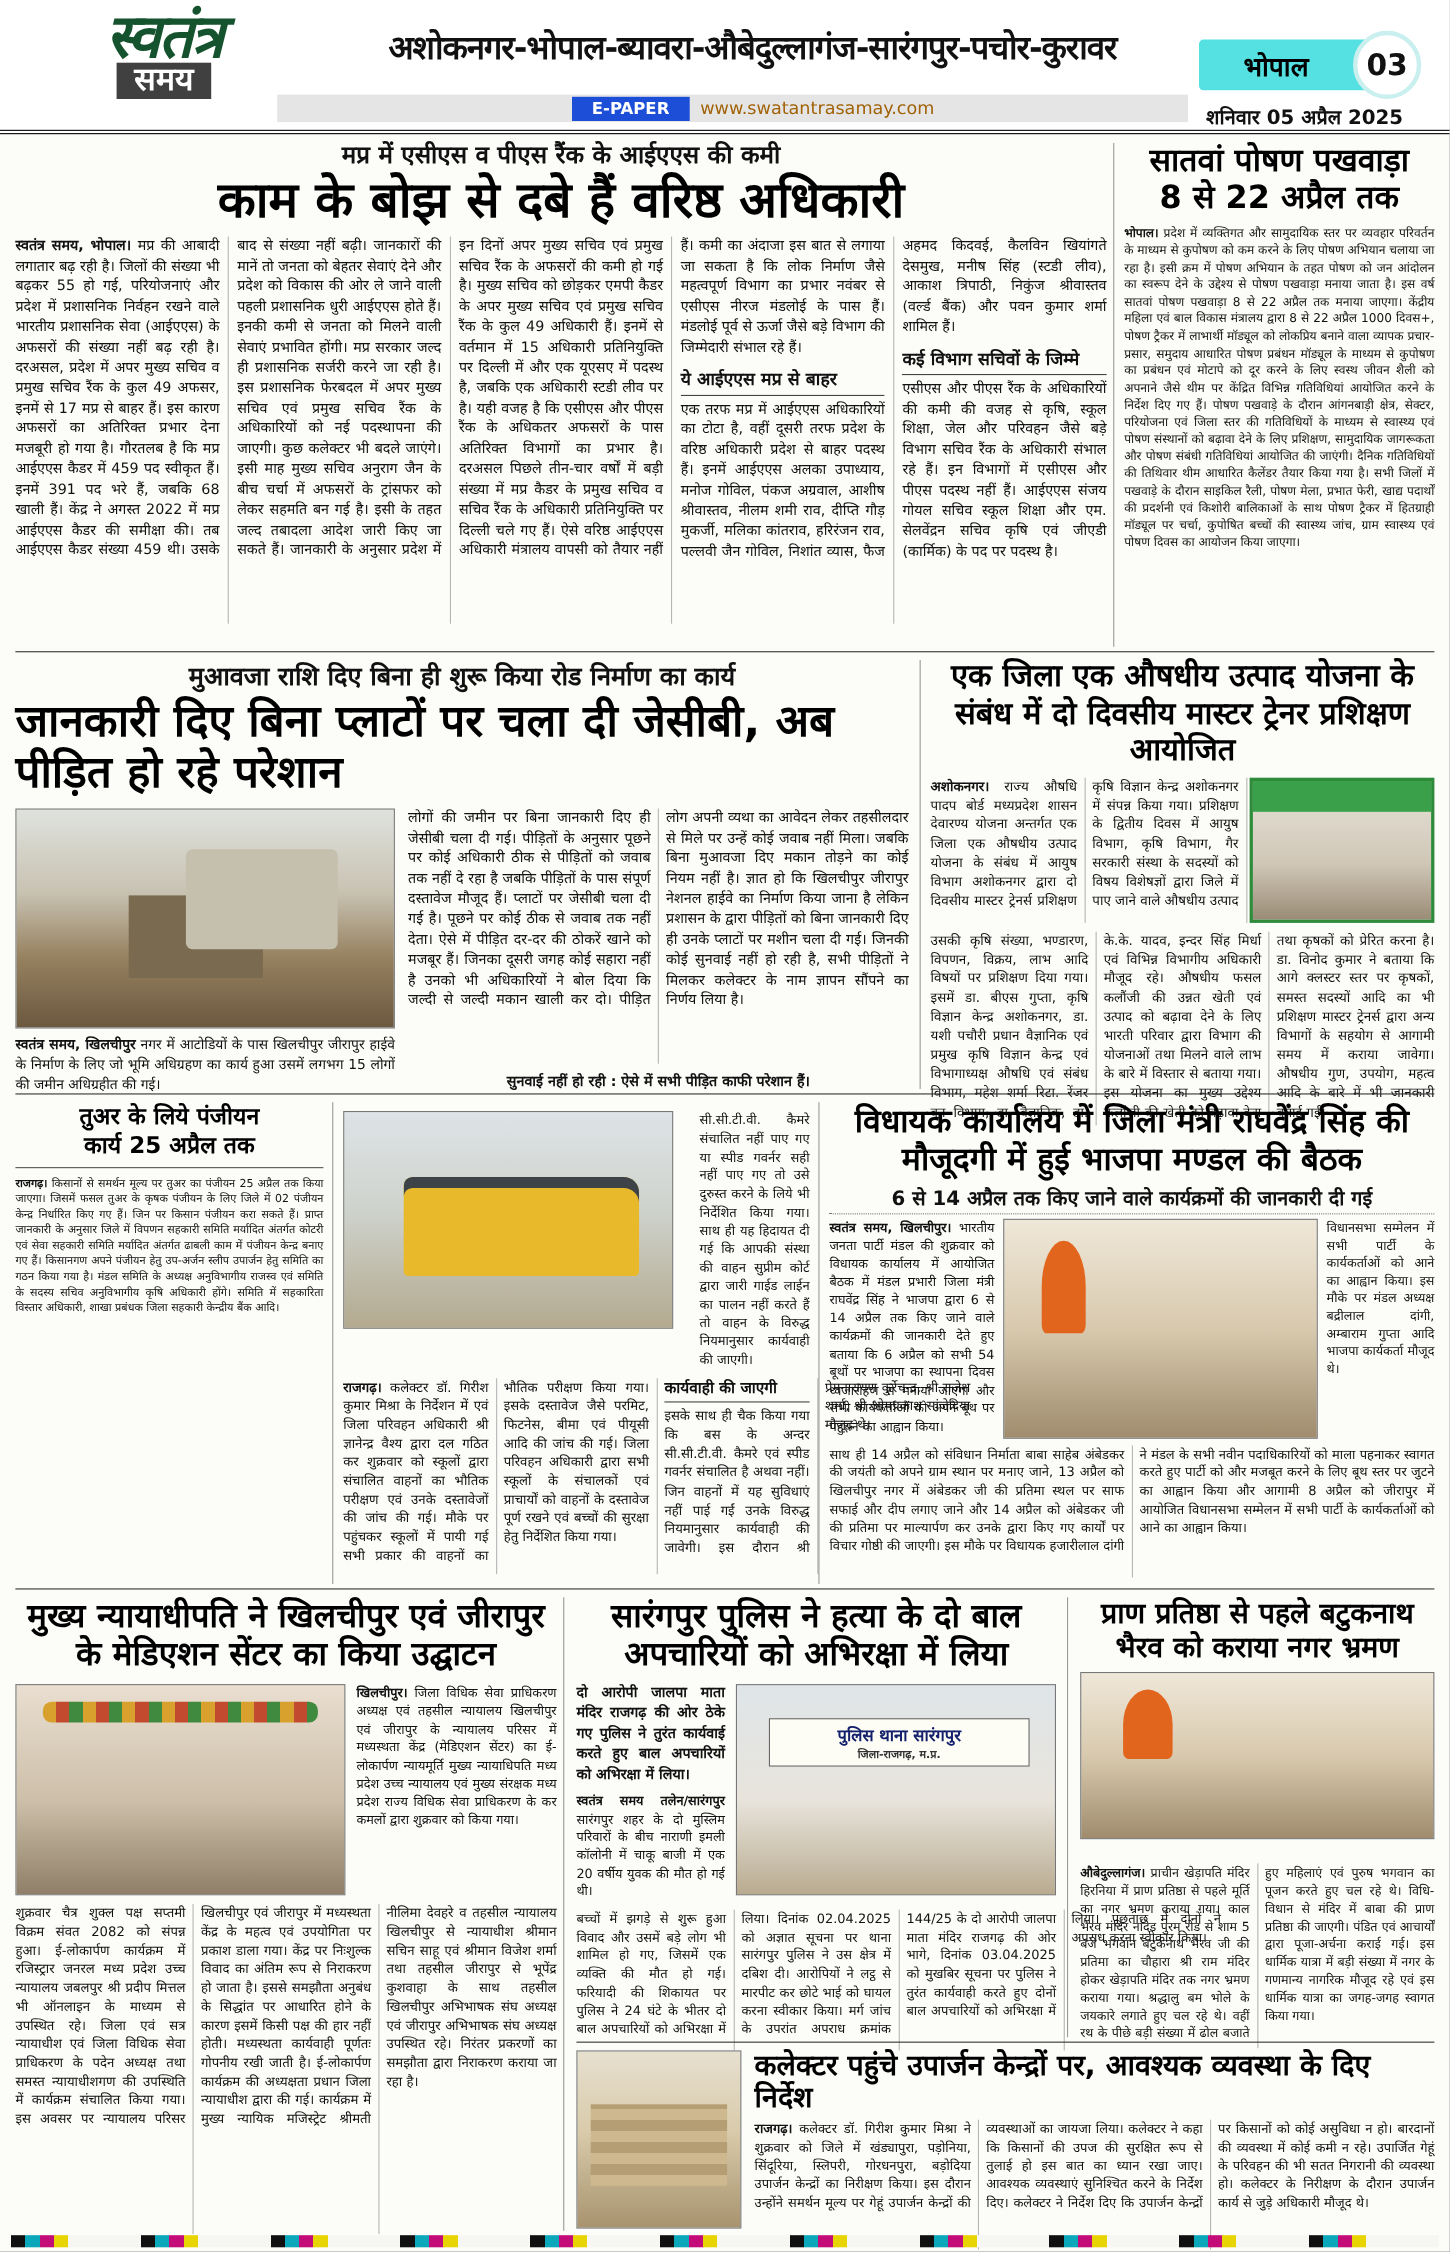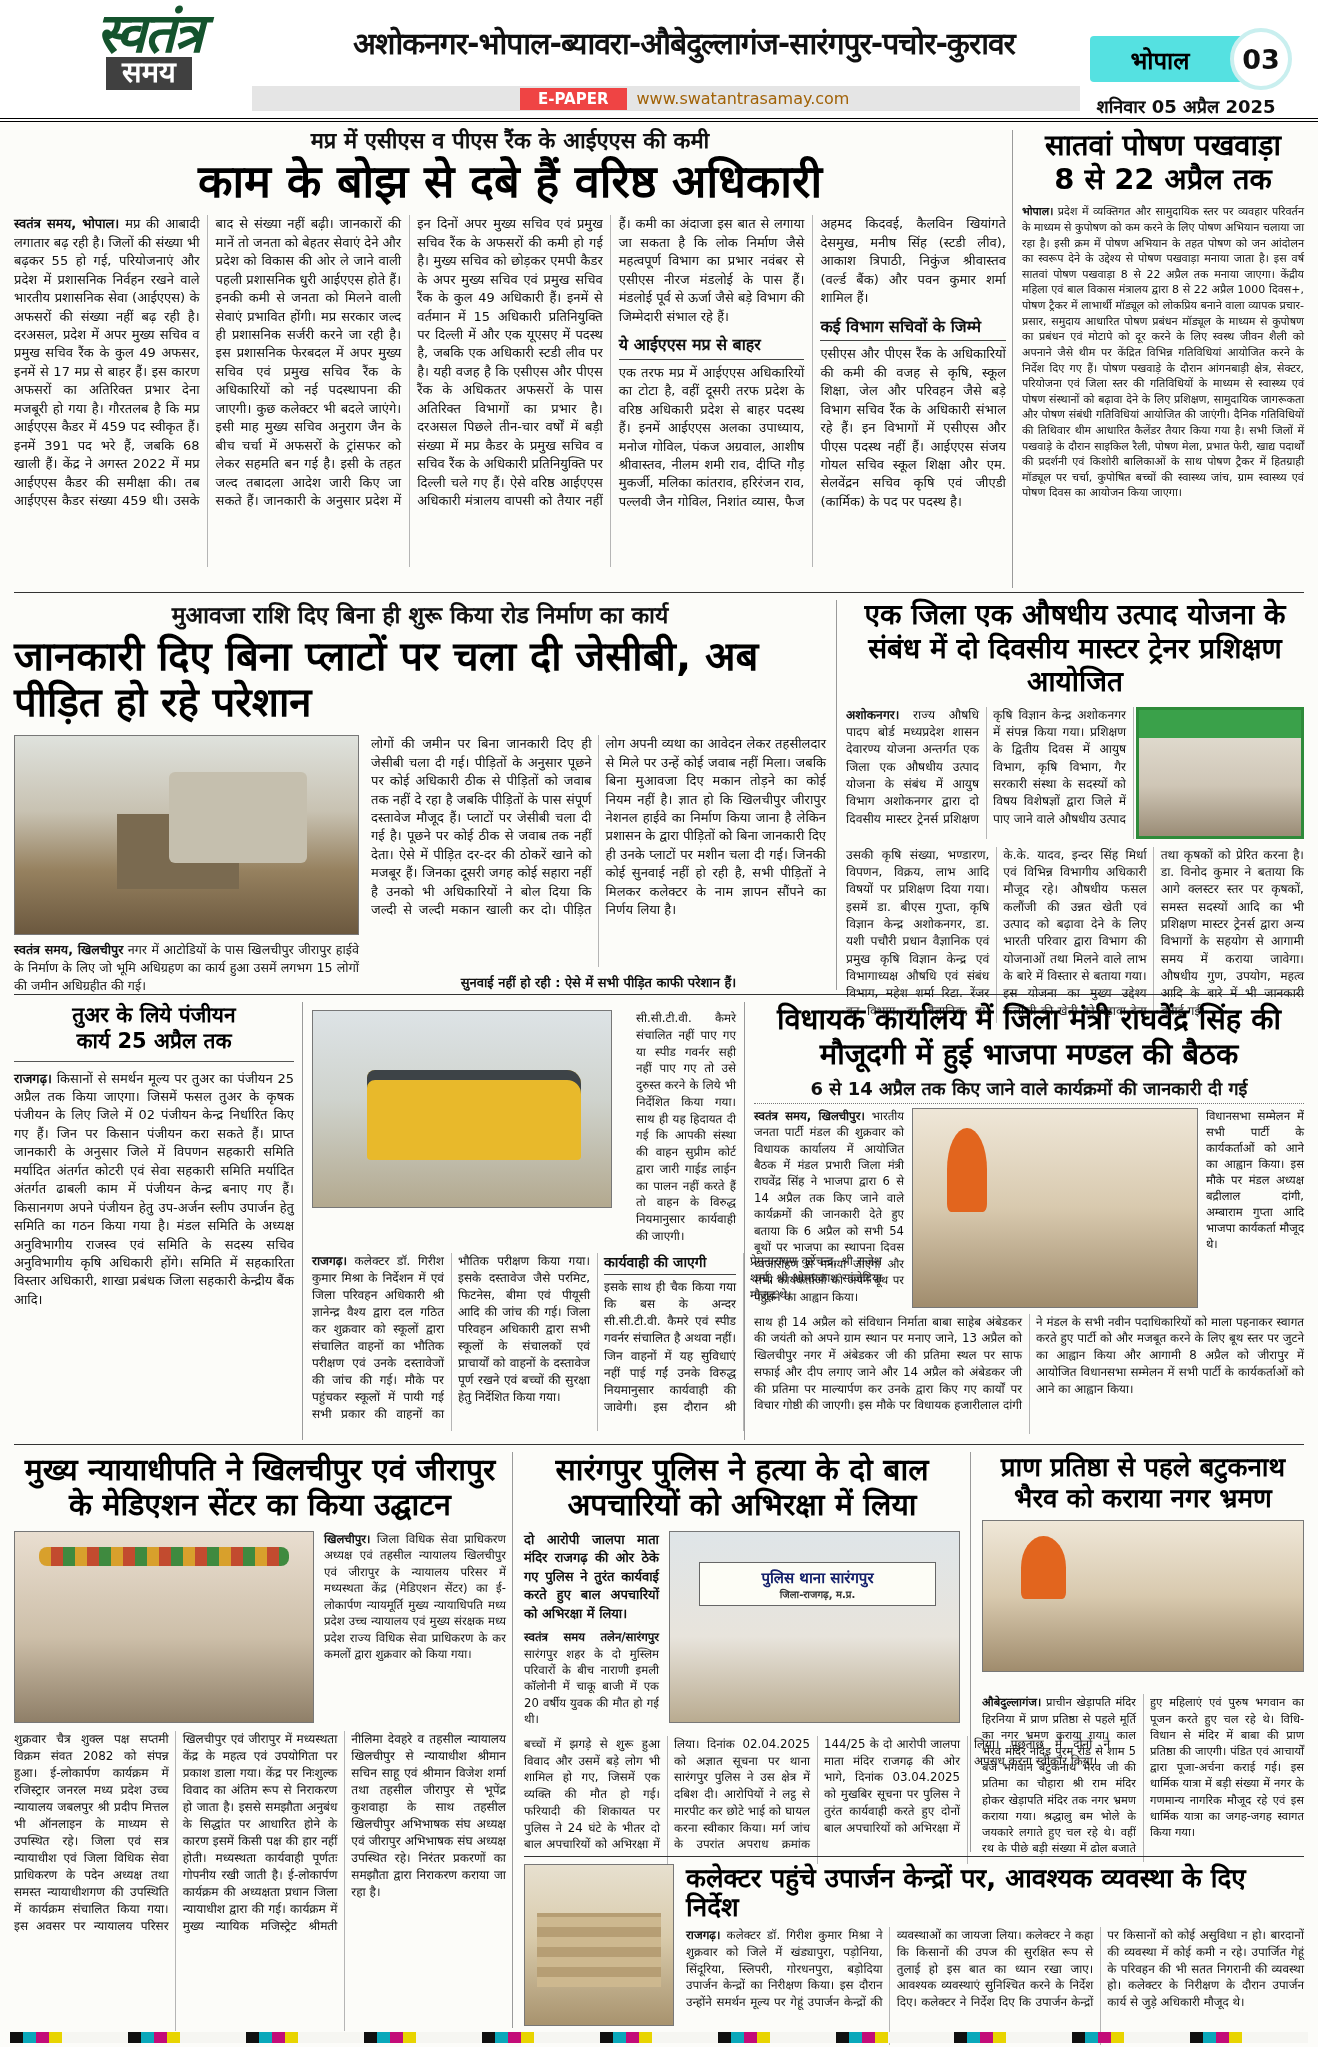--- a/index.html
+++ b/index.html
@@ -8,21 +8,21 @@
   
   .masthead{position:absolute;left:0;top:0;width:100%;height:118px;border-bottom:4px double #000;background:#fff;}
   .logo{position:absolute;left:18px;top:6px;width:262px;text-align:center;line-height:1;}
   .logo-top{font-size:55px;font-weight:800;letter-spacing:-2px;color:#14532d;font-style:italic;}
   .logo-bottom{display:inline-block;background:#404040;color:#fff;font-size:29px;font-weight:800;
                padding:1px 16px 3px;margin-top:-4px;}
   .cities{position:absolute;left:284px;top:22px;width:800px;text-align:center;
           font-size:30px;font-weight:700;letter-spacing:-1px;white-space:nowrap;}
   .epaper-bar{position:absolute;left:252px;top:86px;width:828px;height:25px;background:#e5e5e5;
               display:flex;align-items:center;}
-  .epaper-badge{background:#ef4444;color:#fff;font-weight:700;font-size:15px;padding:2px 18px;margin-left:268px;}
+  .epaper-badge{background:#1d4ed8;color:#fff;font-weight:700;font-size:15px;padding:2px 18px;margin-left:268px;}
   .website{font-size:16px;color:#a16207;padding-left:10px;font-weight:500;}
   .edition-badge{position:absolute;left:1090px;top:36px;width:192px;height:46px;background:#55e1e1;
                  border-radius:4px;display:flex;align-items:center;}
   .edition-name{flex:1;text-align:center;font-size:24px;font-weight:800;color:#000;}
   .page-circle{width:54px;height:54px;border-radius:50%;background:#fff;border:4px solid #c9efef;
                font-size:27px;font-weight:800;display:flex;align-items:center;justify-content:center;margin-right:-10px;}
   .edition-date{position:absolute;left:1090px;top:94px;width:192px;text-align:center;font-size:18px;font-weight:700;}
   
   .art{position:absolute;}
   .hl{font-weight:800;text-align:center;color:#000;margin:0;}
@@ -150,21 +150,21 @@
   </section>
 
   <div class="vrule" style="left:836px;top:600px;height:390px;"></div>
   <div class="hrule" style="top:994px;"></div>
 
   <section class="art" style="left:14px;top:1002px;width:280px;">
     <h3 class="hl" style="font-size:21px;line-height:1.25;border-bottom:1px solid #555;padding-bottom:6px;">
       <span>तुअर के लिये पंजीयन</span><br>
       <span>कार्य 25 अप्रैल तक</span>
     </h3>
-    <p class="bodytxt" style="margin-top:8px;font-size:13px;">
+    <p class="bodytxt" style="margin-top:8px;font-size:10px;">
       <span class="byline">राजगढ़।</span>
       <span>किसानों से समर्थन मूल्य पर तुअर का पंजीयन 25 अप्रैल तक किया जाएगा। जिसमें फसल तुअर के कृषक पंजीयन के लिए जिले में 02 पंजीयन केन्द्र निर्धारित किए गए हैं। जिन पर किसान पंजीयन करा सकते हैं। प्राप्त जानकारी के अनुसार जिले में विपणन सहकारी समिति मर्यादित अंतर्गत कोटरी एवं सेवा सहकारी समिति मर्यादित अंतर्गत ढाबली काम में पंजीयन केन्द्र बनाए गए हैं। किसानगण अपने पंजीयन हेतु उप-अर्जन स्लीप उपार्जन हेतु समिति का गठन किया गया है। मंडल समिति के अध्यक्ष अनुविभागीय राजस्व एवं समिति के सदस्य सचिव अनुविभागीय कृषि अधिकारी होंगे। समिति में सहकारिता विस्तार अधिकारी, शाखा प्रबंधक जिला सहकारी केन्द्रीय बैंक आदि।</span>
     </p>
   </section>
 
   <section class="art" style="left:312px;top:1002px;width:424px;">
     <div style="display:grid;grid-template-columns:300px 1fr;gap:24px;margin-top:8px;">
       <div class="photo photo--bus" style="height:196px;">
         <div class="accent bus-shape"></div>
       </div>

